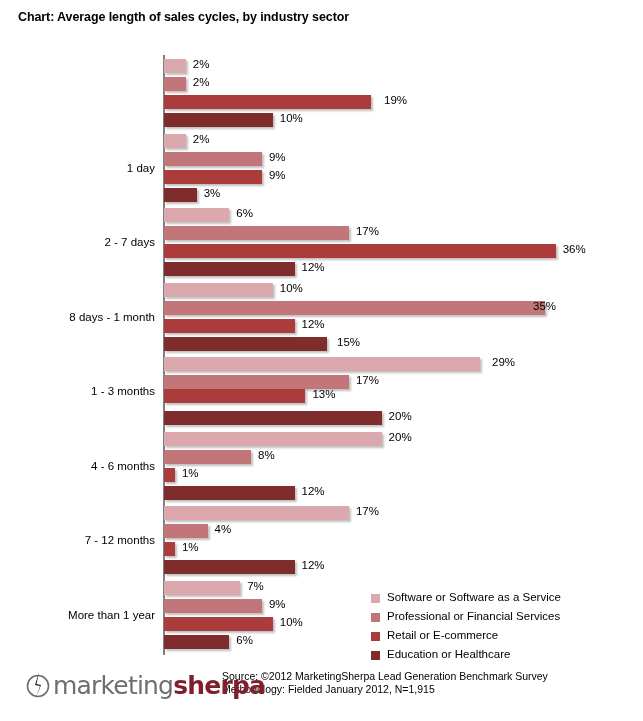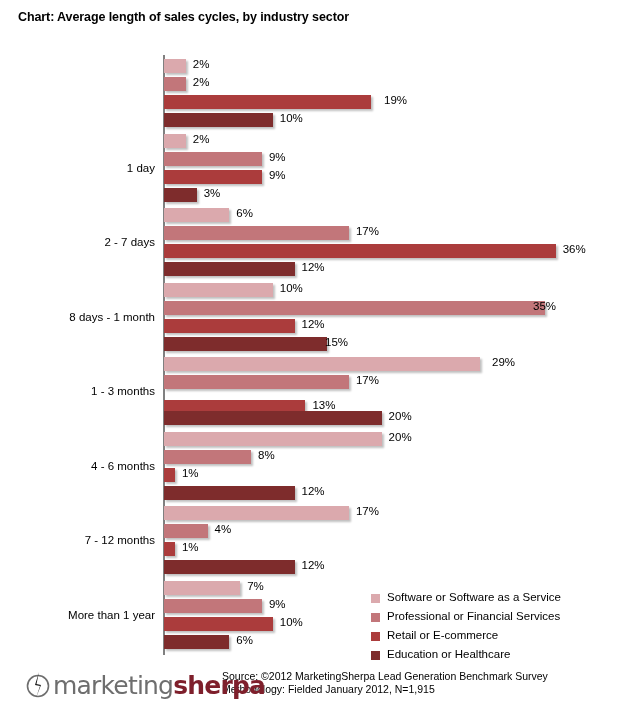--- a/index.html
+++ b/index.html
@@ -231,36 +231,36 @@
         <div class="bar-row" style="top: 18px;">
           <div class="bar s1" style="width: 380.8px;"></div>
           <div class="bar-value" style="left: 369px;">35%</div>
         </div>
         <div class="bar-row" style="top: 36px;">
           <div class="bar s2" style="width: 130.56px;"></div>
           <div class="bar-value" style="left: 137.56px;">12%</div>
         </div>
         <div class="bar-row" style="top: 54px;">
           <div class="bar s3" style="width: 163.2px;"></div>
-          <div class="bar-value" style="left: 161px;">15%</div>
+          <div class="bar-value" style="left: 173px;">15%</div>
         </div>
       </div>
       <div class="group" style="top: 302px; height: 68px;">
         <div class="cat-label-wrap">
           <span>1 - 3 months</span>
         </div>
         <div class="bar-row" style="top: 0px;">
           <div class="bar s0" style="width: 315.52px;"></div>
           <div class="bar-value" style="left: 328px;">29%</div>
         </div>
         <div class="bar-row" style="top: 18px;">
           <div class="bar s1" style="width: 184.96px;"></div>
           <div class="bar-value" style="left: 191.96px;">17%</div>
         </div>
-        <div class="bar-row" style="top: 32px; margin-top: 11px;">
+        <div class="bar-row" style="top: 32px;">
           <div class="bar s2" style="width: 141.44px;"></div>
           <div class="bar-value" style="left: 148.44px;">13%</div>
         </div>
         <div class="bar-row" style="top: 54px;">
           <div class="bar s3" style="width: 217.6px;"></div>
           <div class="bar-value" style="left: 224.6px;">20%</div>
         </div>
       </div>
       <div class="group" style="top: 376.5px; height: 68px;">
         <div class="cat-label-wrap">

